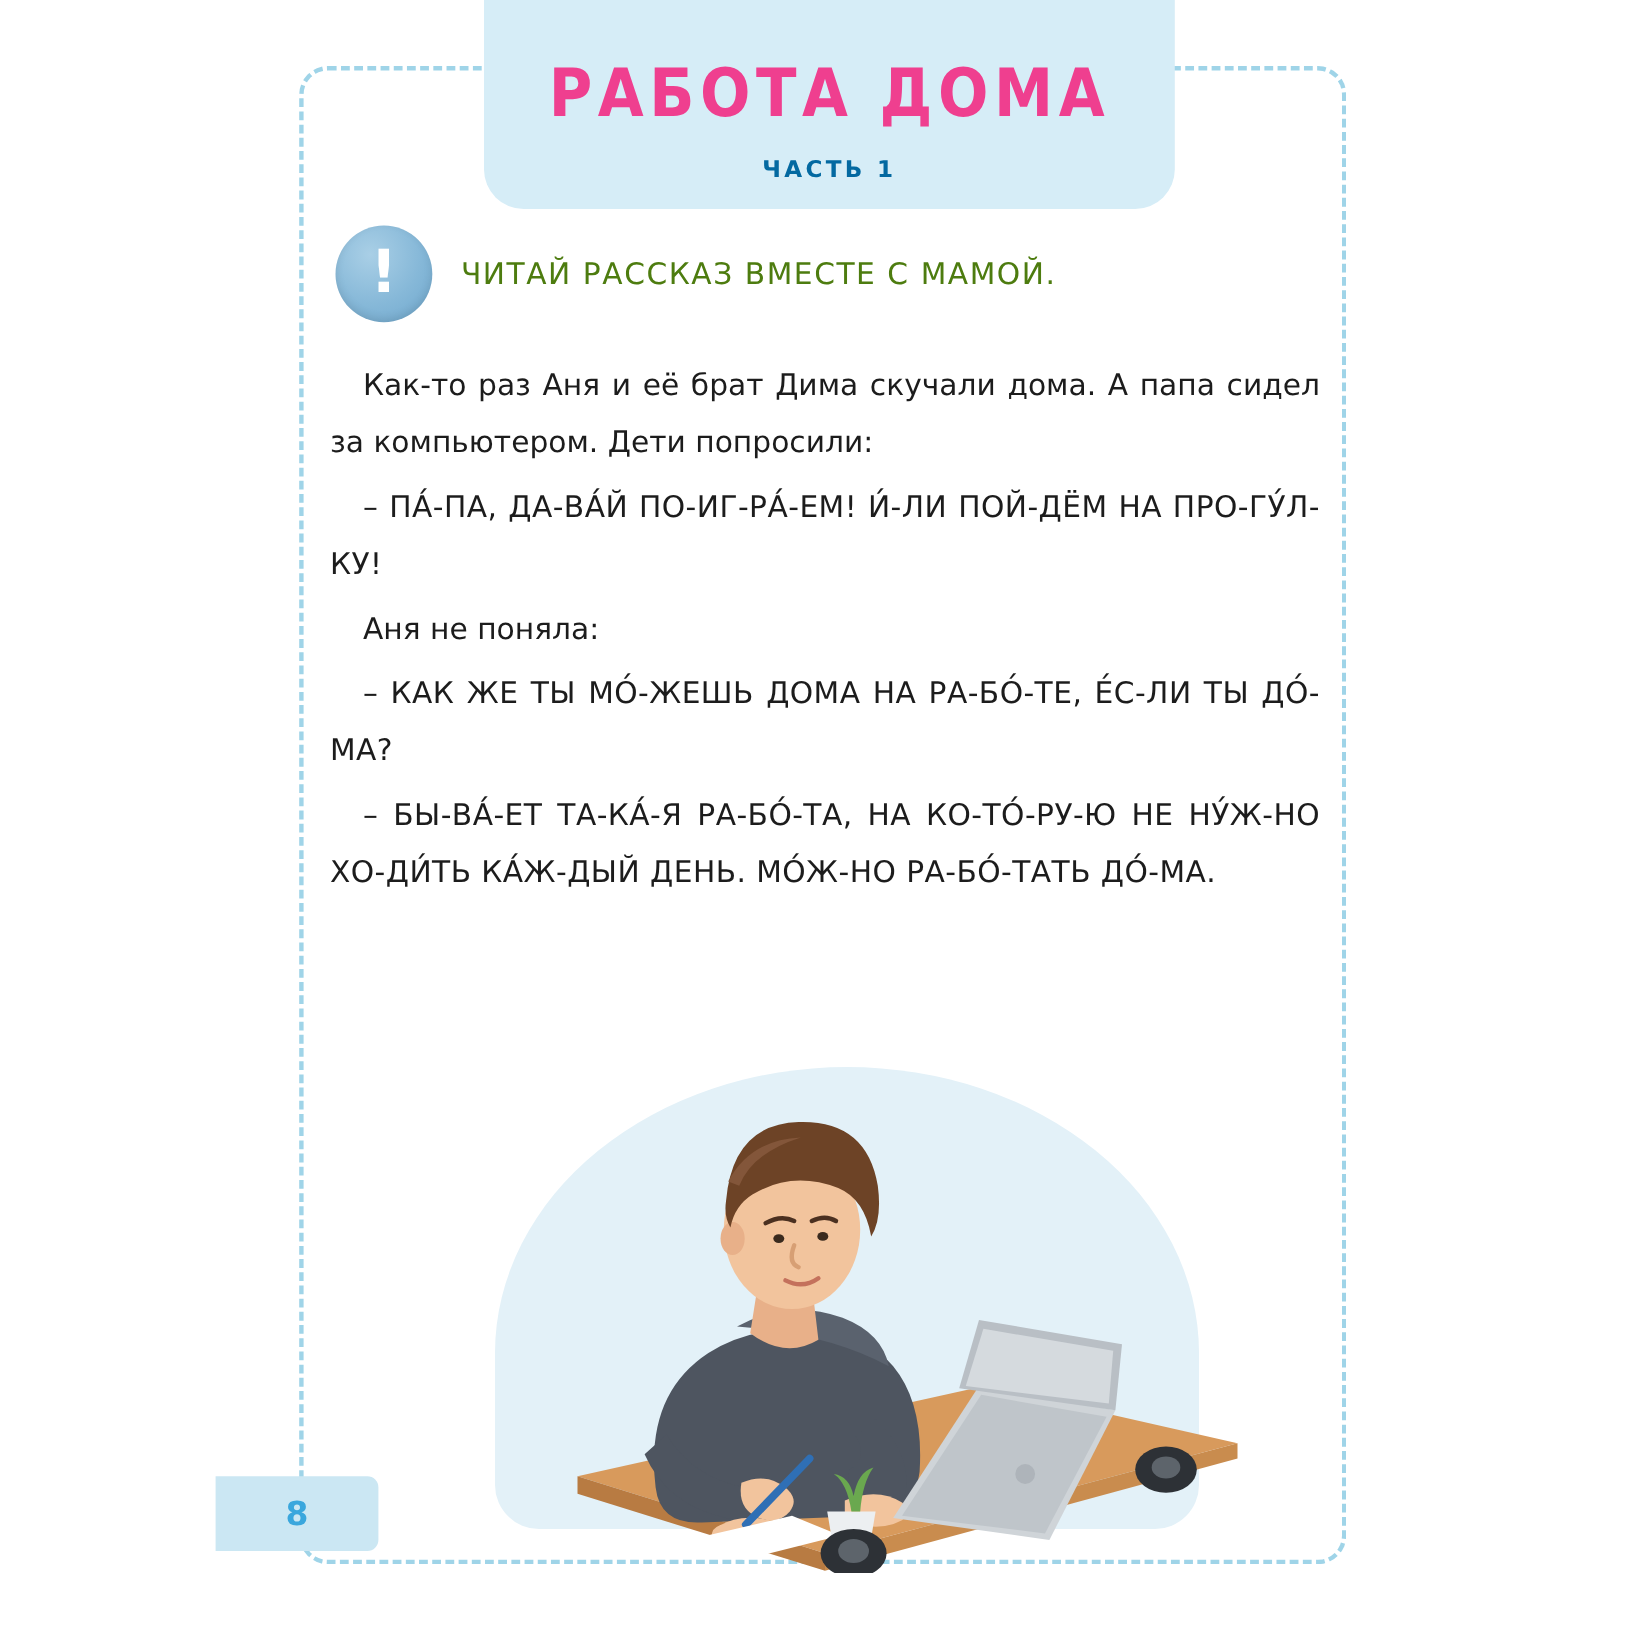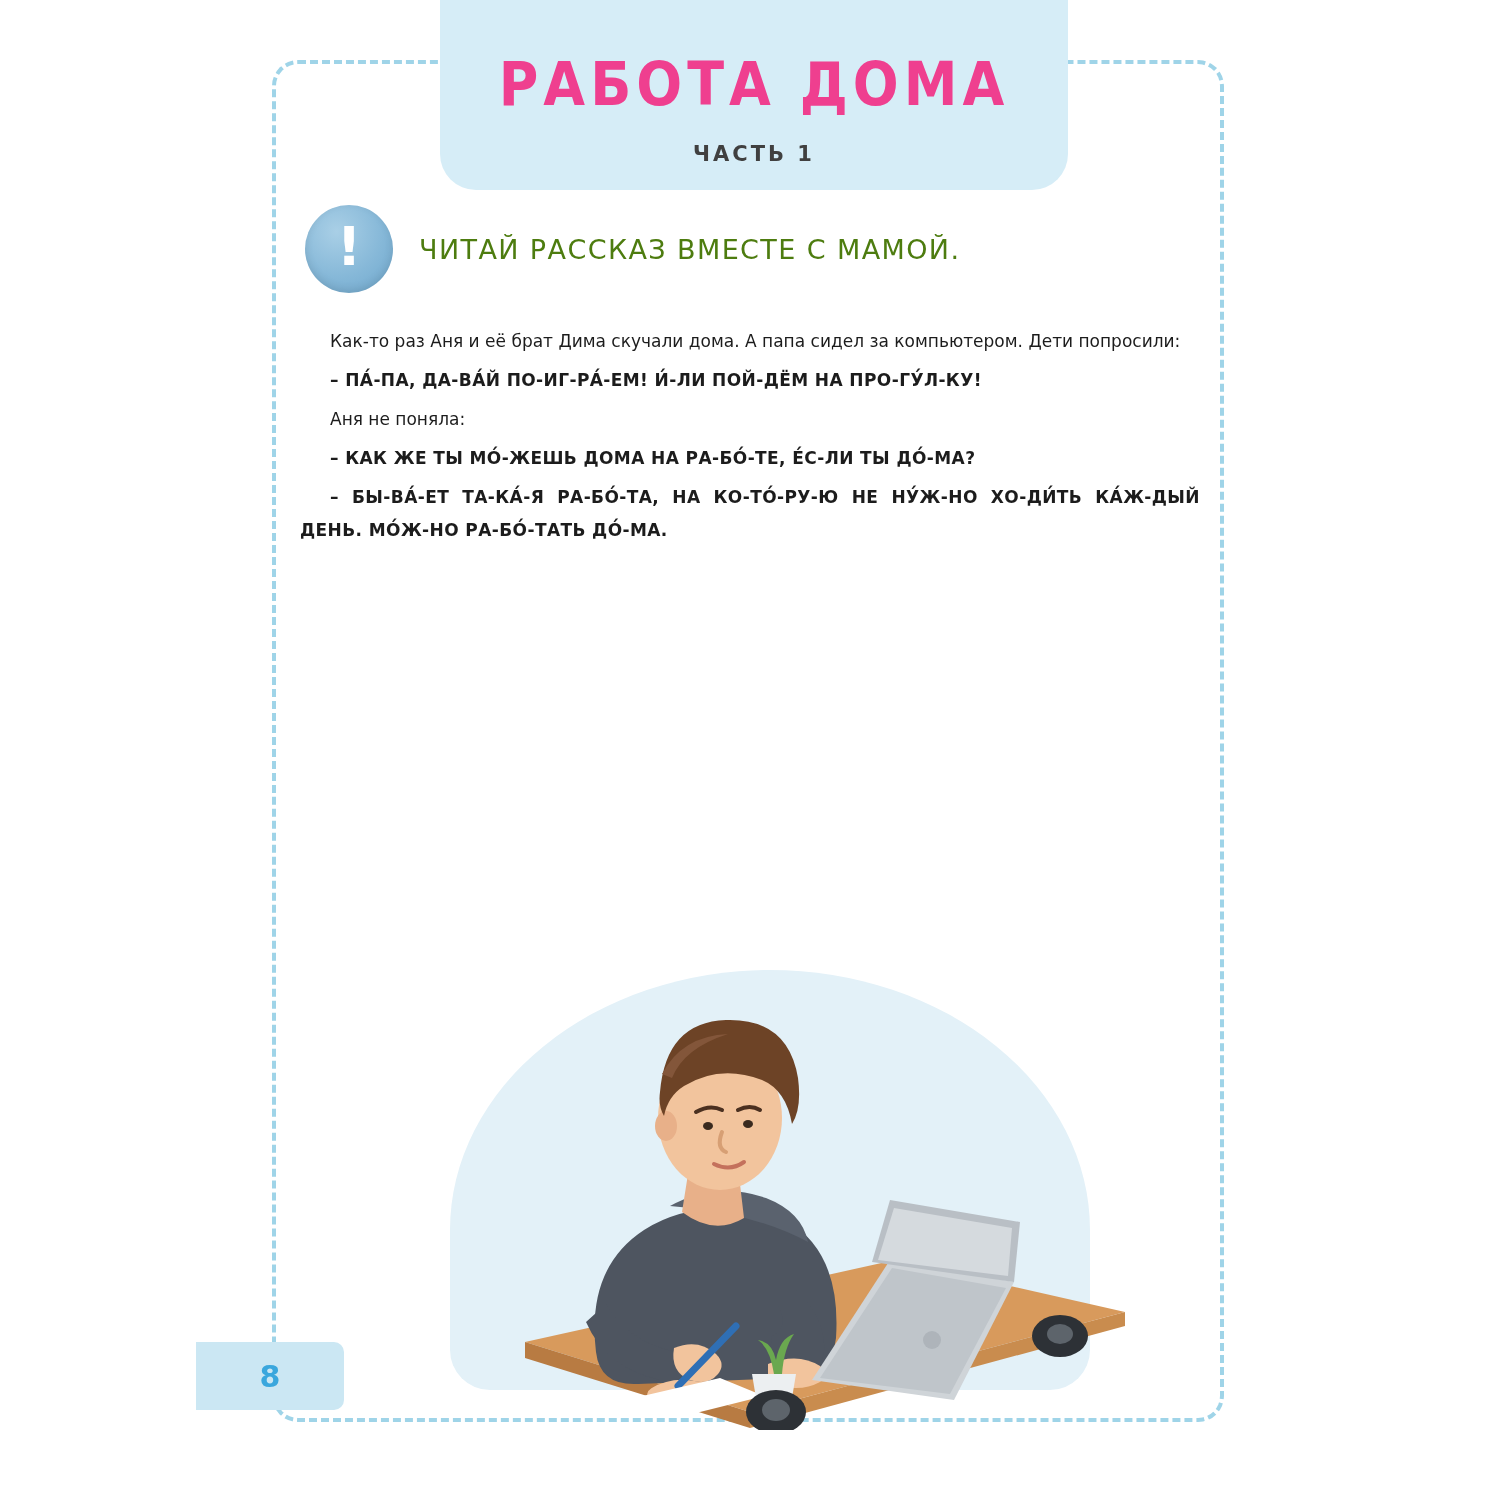--- a/index.html
+++ b/index.html
@@ -57,21 +57,21 @@
     color: #ef3f8f;
     line-height: 1;
     text-transform: uppercase;
     transform: scaleY(1.12);
   }
   .title-sub {
     margin-top: 30px;
     font-weight: 900;
     font-size: 21px;
     letter-spacing: 3px;
-    color: #404040;
+    color: #0369a1;
     text-transform: uppercase;
   }
 
   
   .instruction {
     position: absolute;
     left: 305px;
     top: 205px;
     display: flex;
     align-items: center;
@@ -101,36 +101,35 @@
     font-weight: 400;
     text-transform: uppercase;
   }
 
   
   .story {
     position: absolute;
     left: 300px;
     top: 325px;
     width: 900px;
-    font-size: 17px;
+    font-size: 27px;
     color: #1c1c1c;
     line-height: 1.94;
   }
   .story p {
     margin: 0 0 6px 0;
     text-align: justify;
     text-align-last: left;
   }
   .story p.indent {
     text-indent: 30px;
   }
   .story p.caps {
     text-indent: 30px;
     letter-spacing: 0.4px;
-    font-weight: bold;
   }
 
   
   .illustration {
     position: absolute;
     left: 420px;
     top: 960px;
     width: 740px;
     height: 470px;
   }

